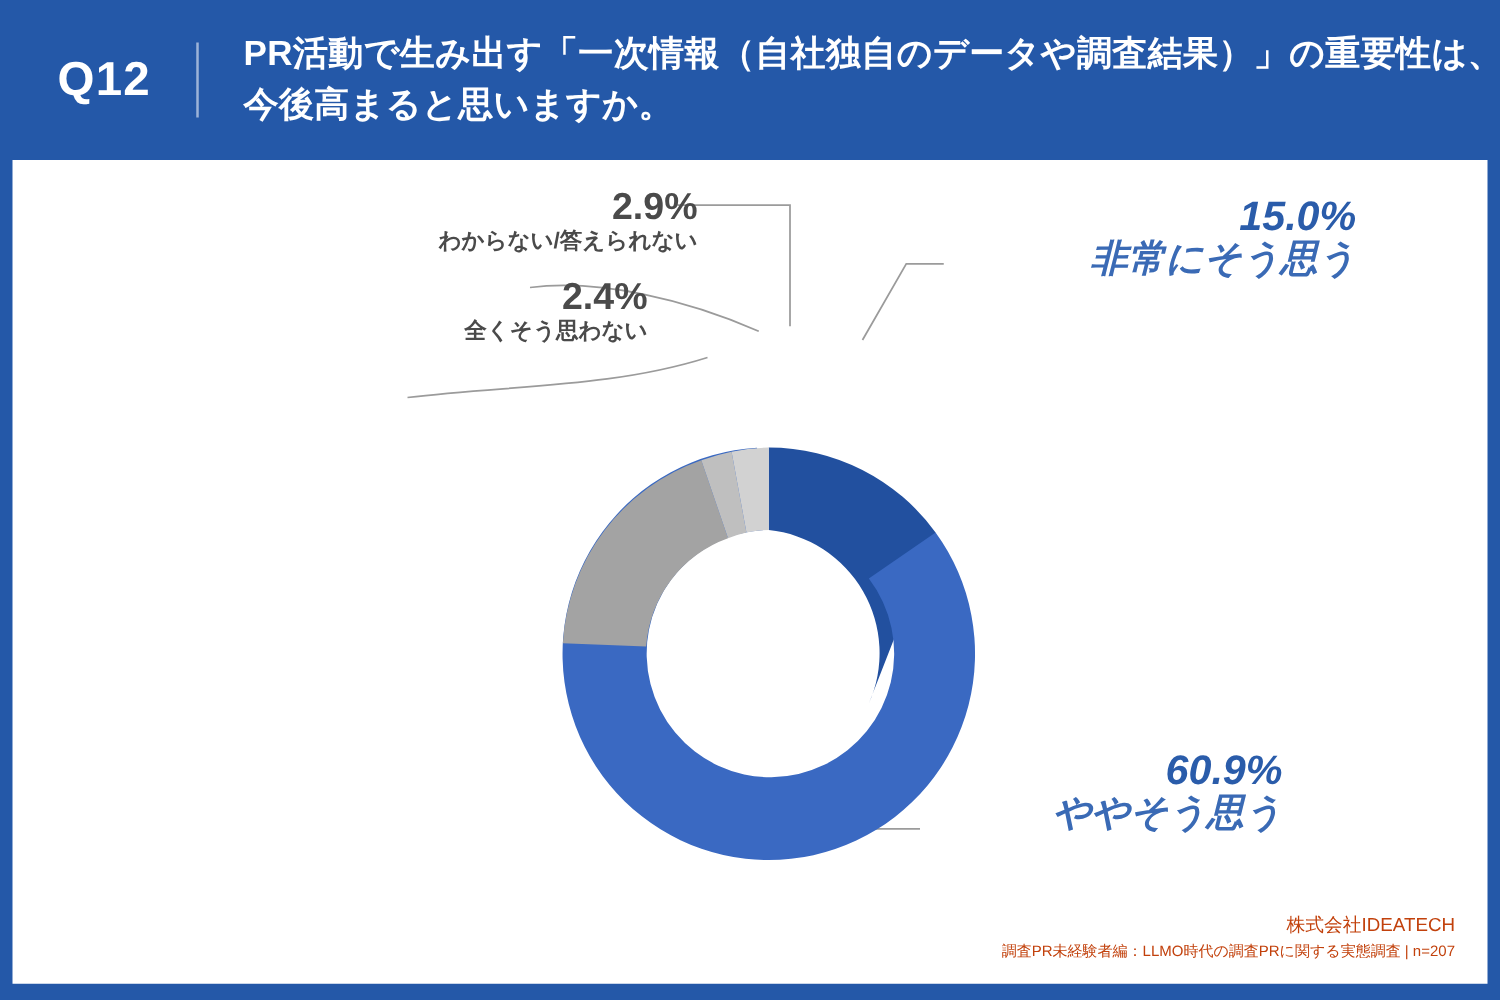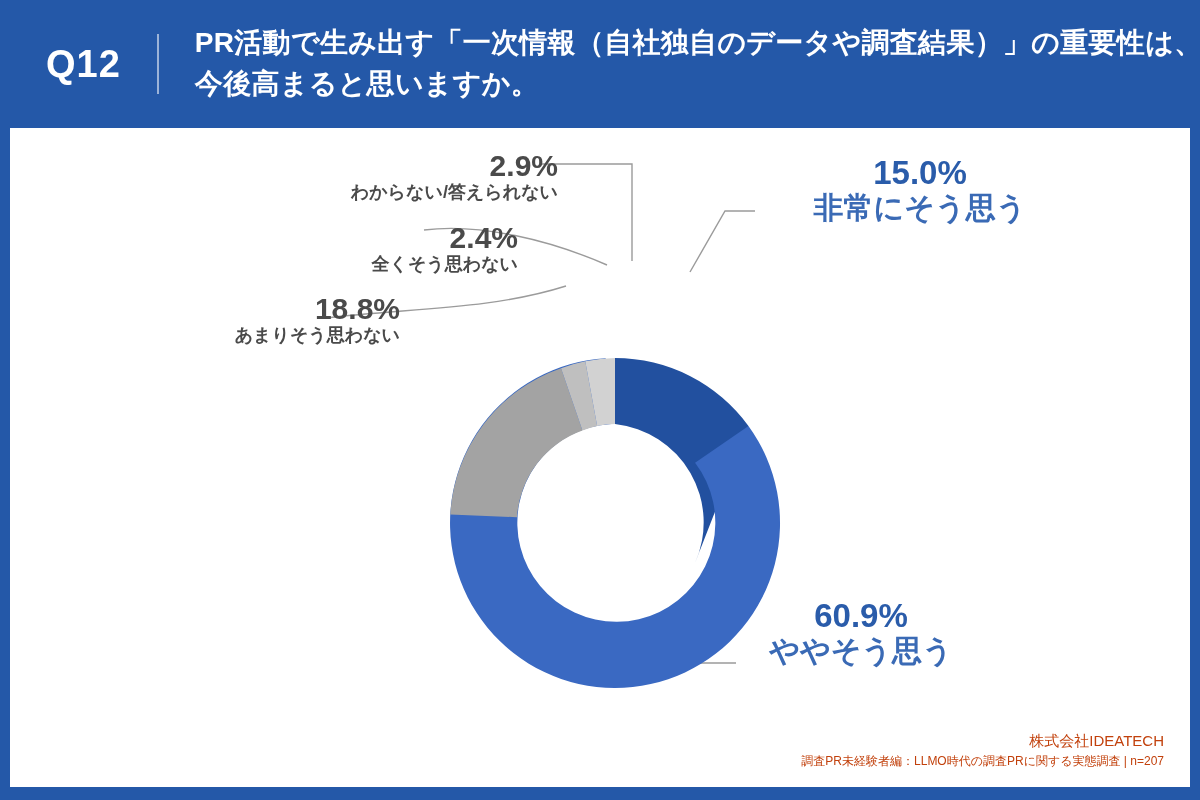--- a/index.html
+++ b/index.html
@@ -45,21 +45,21 @@
   .lab .pct  { font-weight: 700; line-height: 1.05; }
   .lab .name { font-weight: 700; line-height: 1.15; }
 
   .lab-gray .pct  { color: #4a4a4a; font-size: 30px; }
   .lab-gray .name { color: #4a4a4a; font-size: 18px; }
 
   .lab-blue .pct  { color: #2a5caa; font-size: 33px; }
   .lab-blue .name { color: #3a6ab5; font-size: 30px; }
 
   .ta-r { text-align: right; }
-  .ta-l { text-align: center; }
+  .ta-l { text-align: right; font-style: italic; }
 
   
   #lab-dk   { left: 258px; top: 22px;  width: 290px; }
   #lab-zk   { left: 218px; top: 94px;  width: 290px; }
   #lab-am   { left: 100px; top: 165px; width: 290px; }
   #lab-hj   { left: 745px; top: 28px;  width: 330px; }
   #lab-yy   { left: 686px; top: 471px; width: 330px; }
 
   
   .credit {
@@ -118,24 +118,20 @@
       <div class="lab lab-gray ta-r" id="lab-dk">
         <div class="pct">2.9%</div>
         <div class="name">わからない/答えられない</div>
       </div>
 
       <div class="lab lab-gray ta-r" id="lab-zk">
         <div class="pct">2.4%</div>
         <div class="name">全くそう思わない</div>
       </div>
 
-      <div class="lab lab-gray ta-r" id="lab-am">
-        <div class="pct">18.8%</div>
-        <div class="name">あまりそう思わない</div>
-      </div>
 
       <div class="lab lab-blue ta-l" id="lab-hj">
         <div class="pct">15.0%</div>
         <div class="name">非常にそう思う</div>
       </div>
 
       <div class="lab lab-blue ta-l" id="lab-yy">
         <div class="pct">60.9%</div>
         <div class="name">ややそう思う</div>
       </div>

